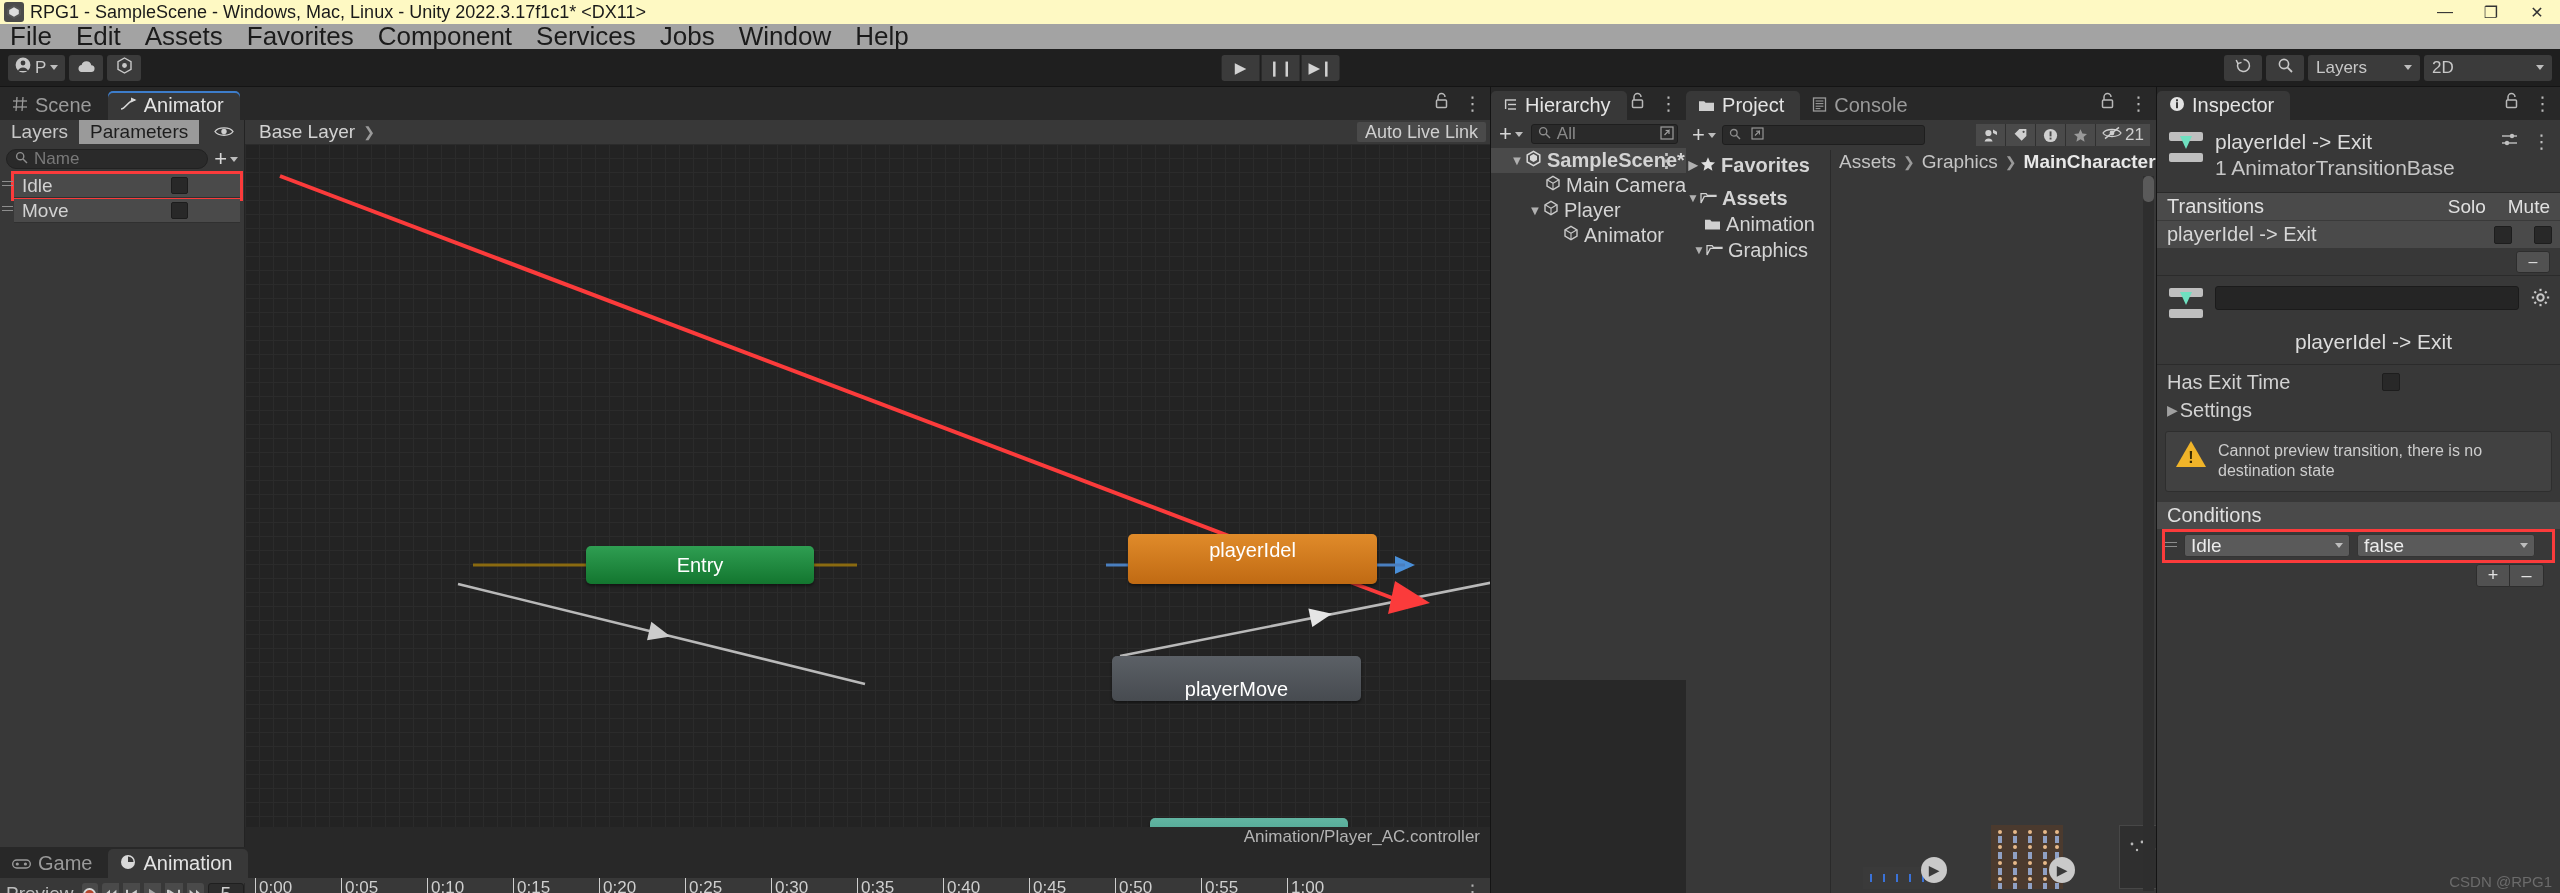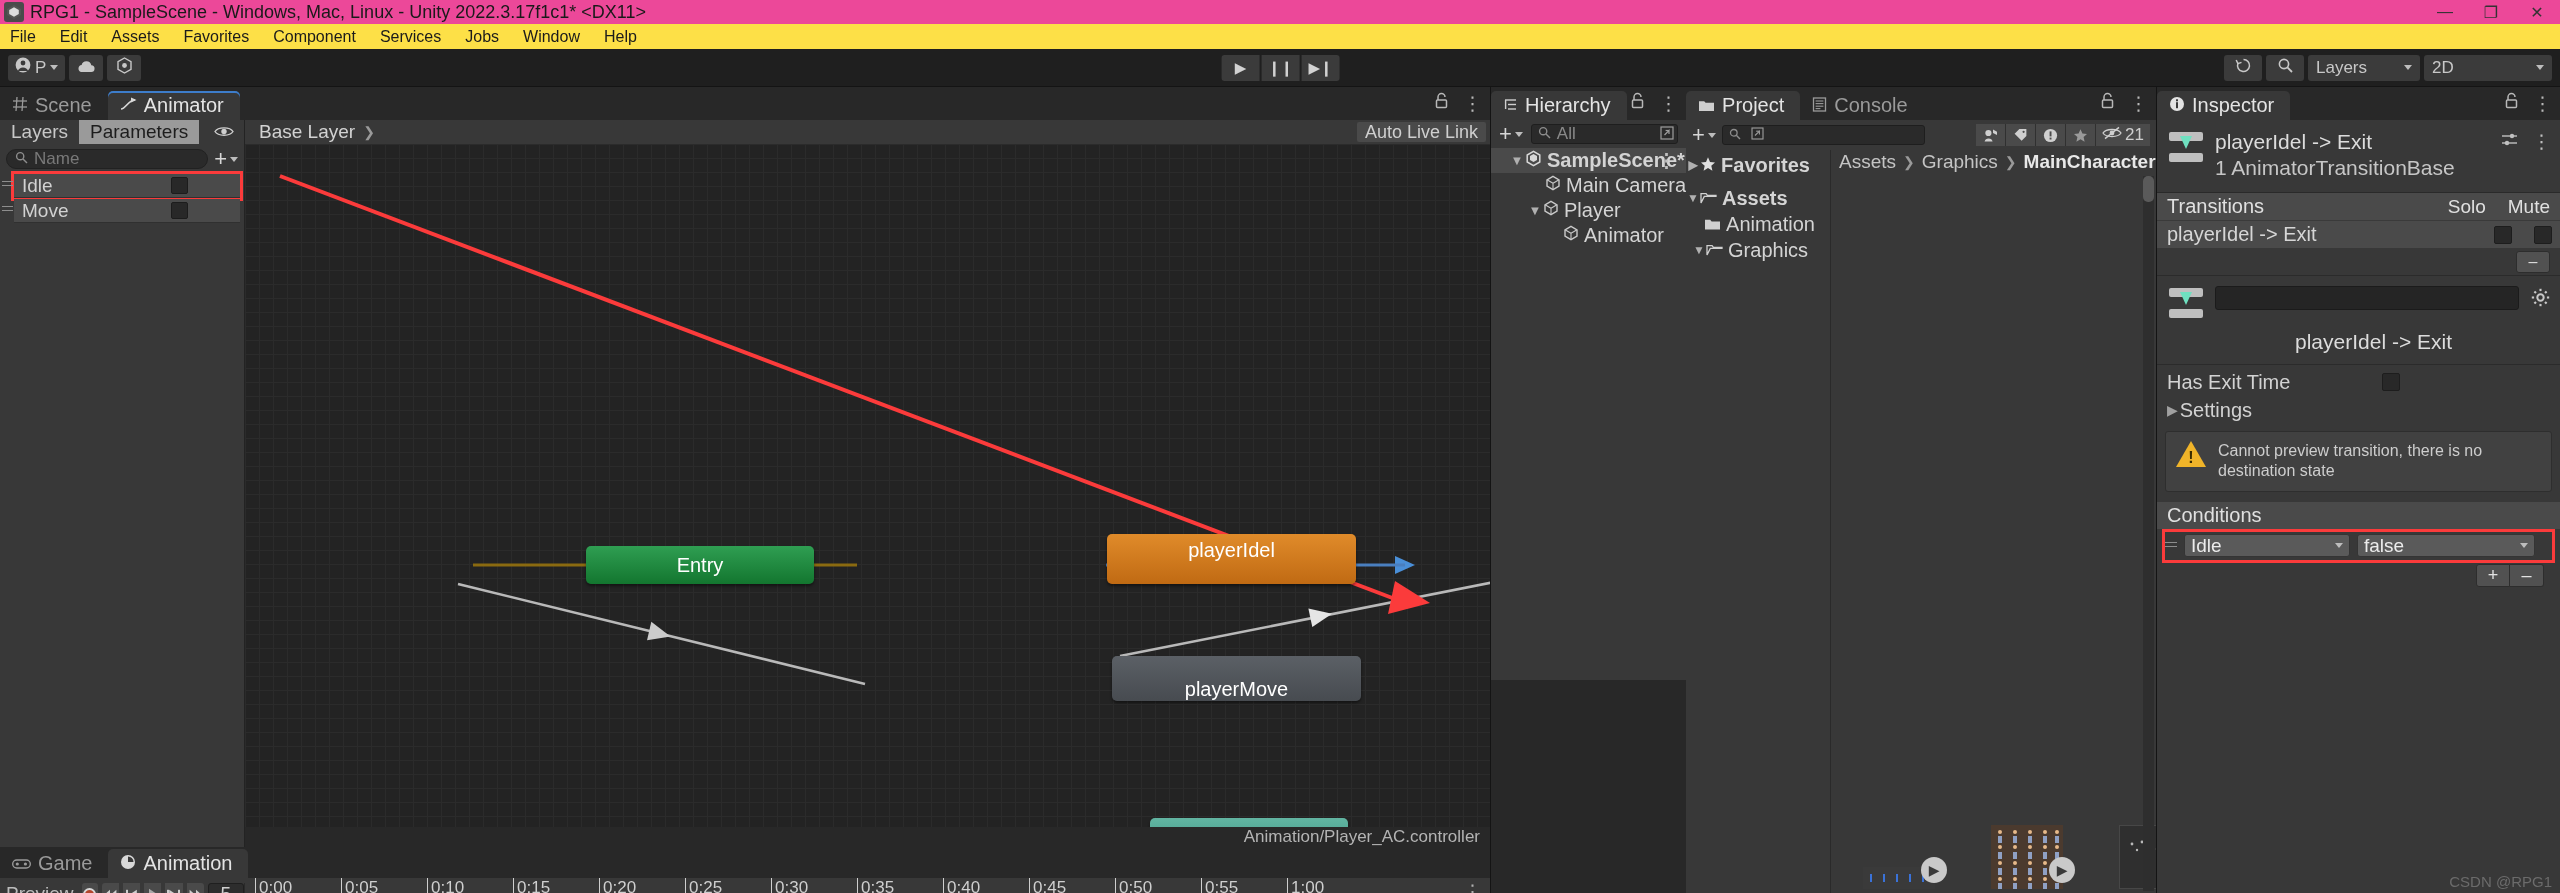--- a/index.html
+++ b/index.html
@@ -6,37 +6,37 @@
   html,body { width:2560px; height:893px; overflow:hidden; }
   body {
     font-family: "Liberation Sans", sans-serif;
     background:#282828;
     color:#c4c4c4;
     font-size:22px;
     -webkit-font-smoothing:antialiased;
   }
   
   .titlebar{
-    height:24px; background:#ec4899; color:#1a1a1a;
+    height:24px; background:#fef9c3; color:#1a1a1a;
     display:flex; align-items:center; font-size:18px;
     position:relative;
   }
   .titlebar .app-icon{
     width:20px;height:20px;margin:0 6px 0 4px;
     background:#4b4b4b;border-radius:3px;
     display:flex;align-items:center;justify-content:center;
     color:#ddd;font-size:11px;
   }
   .win-btns{position:absolute;right:0;top:0;display:flex;height:24px;}
   .win-btns div{width:46px;display:flex;align-items:center;justify-content:center;
     font-size:16px;color:#333;}
   
   .menubar{
-    height:25px;background:#fde047;color:#1b1b1b;
-    display:flex;align-items:center;font-size:16px;
+    height:25px;background:#a3a3a3;color:#1b1b1b;
+    display:flex;align-items:center;font-size:26px;
   }
   .menubar .mi{padding:0 12px;line-height:25px;white-space:nowrap;}
   .menubar .mi:first-child{padding-left:10px;}
   
   .toolbar{
     height:38px;background:#1f1f1f;display:flex;align-items:center;
     padding:0 8px;position:relative;border-bottom:1px solid #141414;
   }
   .tb-grp{display:flex;gap:4px;}
   .tb-btn{
@@ -454,21 +454,21 @@
             </svg>
 
             <svg class="arrow-annot" width="1245" height="663">
               <line x1="35" y1="32" x2="1150" y2="455" stroke="#fb3b3b" stroke-width="4"></line>
               <polygon points="1150,437 1185,459 1143,470" fill="#fb3b3b"></polygon>
             </svg>
 
             <div class="node entry" style="left:341px;top:402px;width:228px;height:38px;">
               <span>Entry</span>
             </div>
-            <div class="node idle" style="left:862px;top:390px;width:249px;height:50px;align-items:flex-start;padding-top:5px;">
+            <div class="node idle" style="left:883px;top:390px;width:249px;height:50px;align-items:flex-start;padding-top:5px;">
               <span>playerIdel</span>
             </div>
 
             <div class="node move" style="left:867px;top:512px;width:249px;height:45px;align-items:flex-start;padding-top:22px;">
               <span>playerMove</span>
             </div>
             <div class="node any" style="left:905px;top:674px;width:198px;height:38px;">
               <span>Any State</span>
             </div>
           </div>

